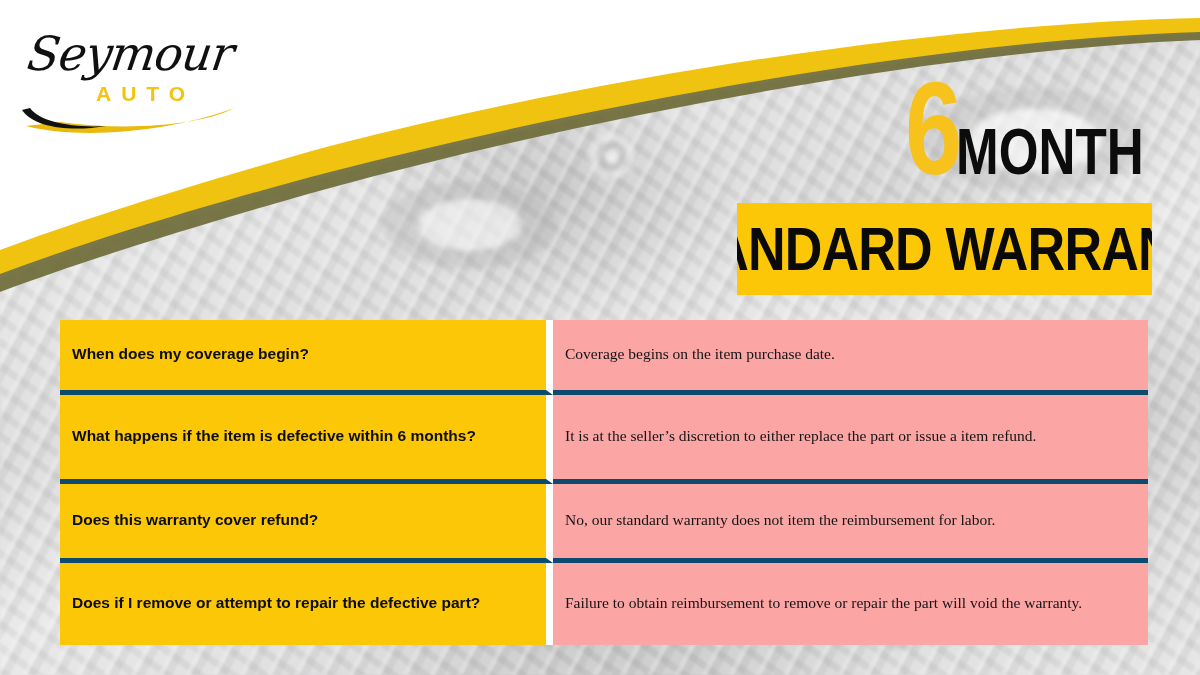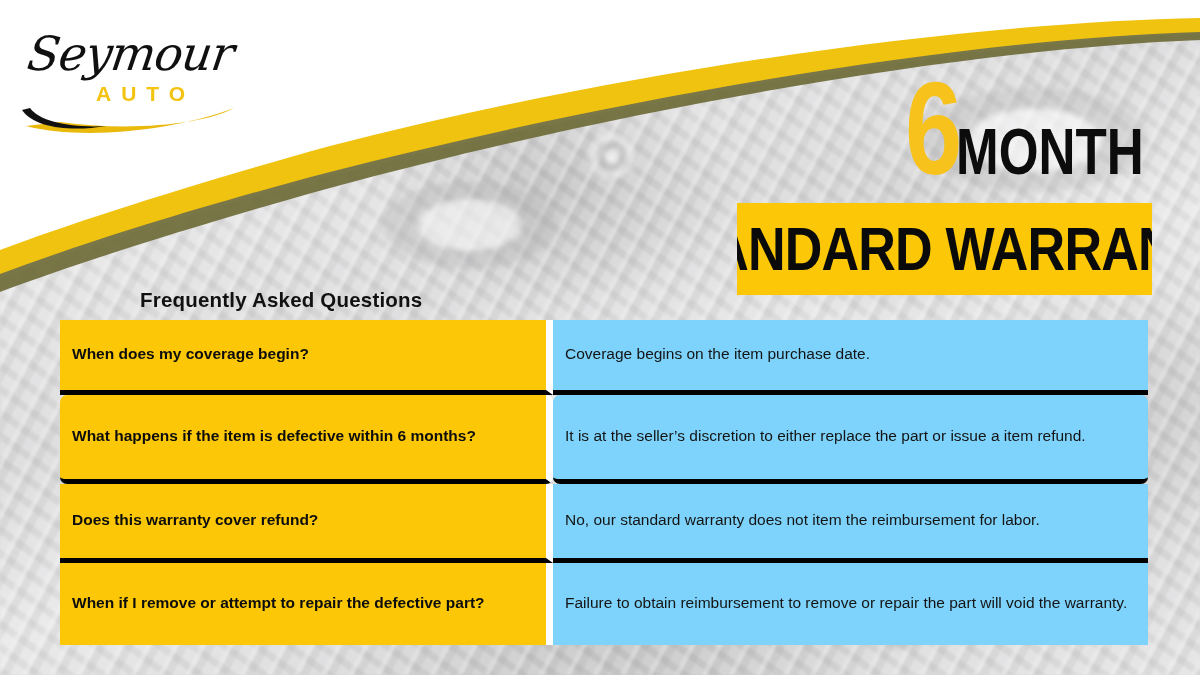--- a/index.html
+++ b/index.html
@@ -189,45 +189,45 @@
     width: 1088px;
     z-index: 6;
     border-collapse: separate;
     border-spacing: 0;
     table-layout: fixed;
   }
   .faq-table tr { }
   .faq-table td {
     vertical-align: middle;
     padding: 10px 12px 12px 12px;
-    border-bottom: 5px solid #000000;
+    border-bottom: 5px solid #0c4a6e;
   }
   .faq-table tr:last-child td { border-bottom: none; }
   .faq-q {
     width: 462px;
     background: #FBC707;
     color: #0d0d0d;
     font-family: "Liberation Sans", sans-serif;
     font-weight: 700;
     font-size: 15.5px;
     line-height: 1.28;
     border-right: 7px solid #ffffff;
   }
   .faq-a {
-    background: #7dd3fc;
+    background: #fca5a5;
     color: #141414;
-    font-family: Liberation Sans, sans-serif;
+    font-family: Liberation Serif, serif;
     font-weight: 400;
     font-size: 15.5px;
     line-height: 1.30;
     text-align: justify;
     padding-right: 16px;
   }
   .r1 td { height: 48px; }
-  .r2 td { height: 62px; border-radius: 7px; }
+  .r2 td { height: 62px; }
   .r3 td { height: 52px; }
   .r4 td { height: 60px; }
 </style>
 </head>
 <body>
 
 <div class="slide">
 
   <div class="bg-photo">
     <div class="layer bg-base"></div>
@@ -260,36 +260,35 @@
 
   <div class="headline">
     <span class="headline-number">6</span>
     <span class="headline-unit">MONTH</span>
   </div>
 
   <div class="warranty-band">
     <span class="warranty-band-text">STANDARD WARRANTY</span>
   </div>
 
-  <div class="faq-heading">Frequently Asked Questions</div>
 
   <table class="faq-table">
     <tbody>
       <tr class="r1">
         <td class="faq-q">When does my coverage begin?</td>
         <td class="faq-a">Coverage begins on the item purchase date.</td>
       </tr>
       <tr class="r2">
         <td class="faq-q">What happens if the item is defective within 6 months?</td>
         <td class="faq-a">It is at the seller’s discretion to either replace the part or issue a item refund.</td>
       </tr>
       <tr class="r3">
         <td class="faq-q">Does this warranty cover refund?</td>
         <td class="faq-a">No, our standard warranty does not item the reimbursement for labor.</td>
       </tr>
       <tr class="r4">
-        <td class="faq-q">When if I remove or attempt to repair the defective part?</td>
+        <td class="faq-q">Does if I remove or attempt to repair the defective part?</td>
         <td class="faq-a">Failure to obtain reimbursement to remove or repair the part will void the warranty.</td>
       </tr>
     </tbody>
   </table>
 
 </div>
 
 </body></html>

